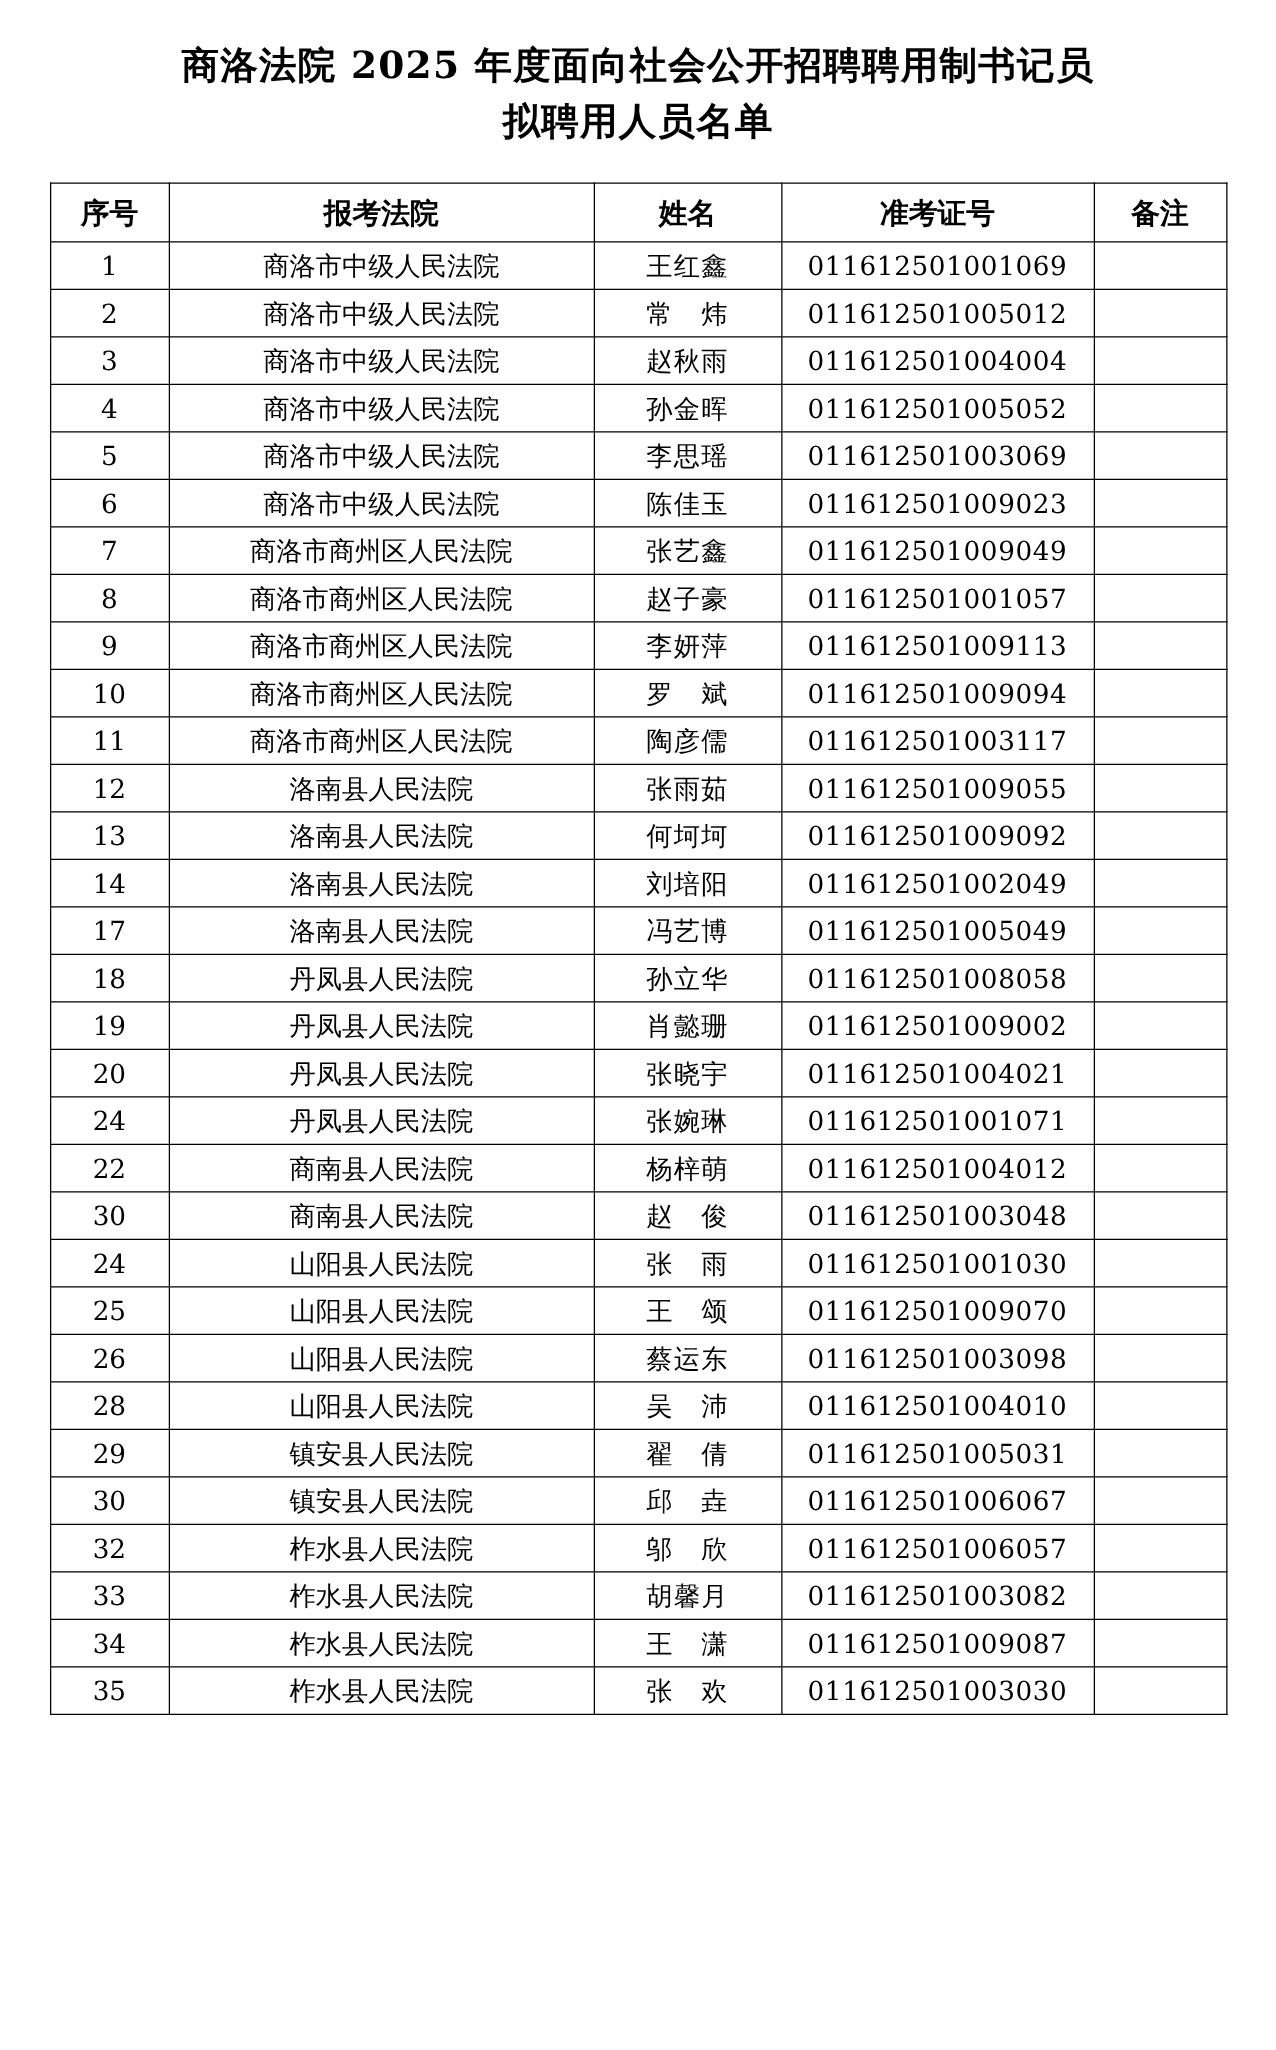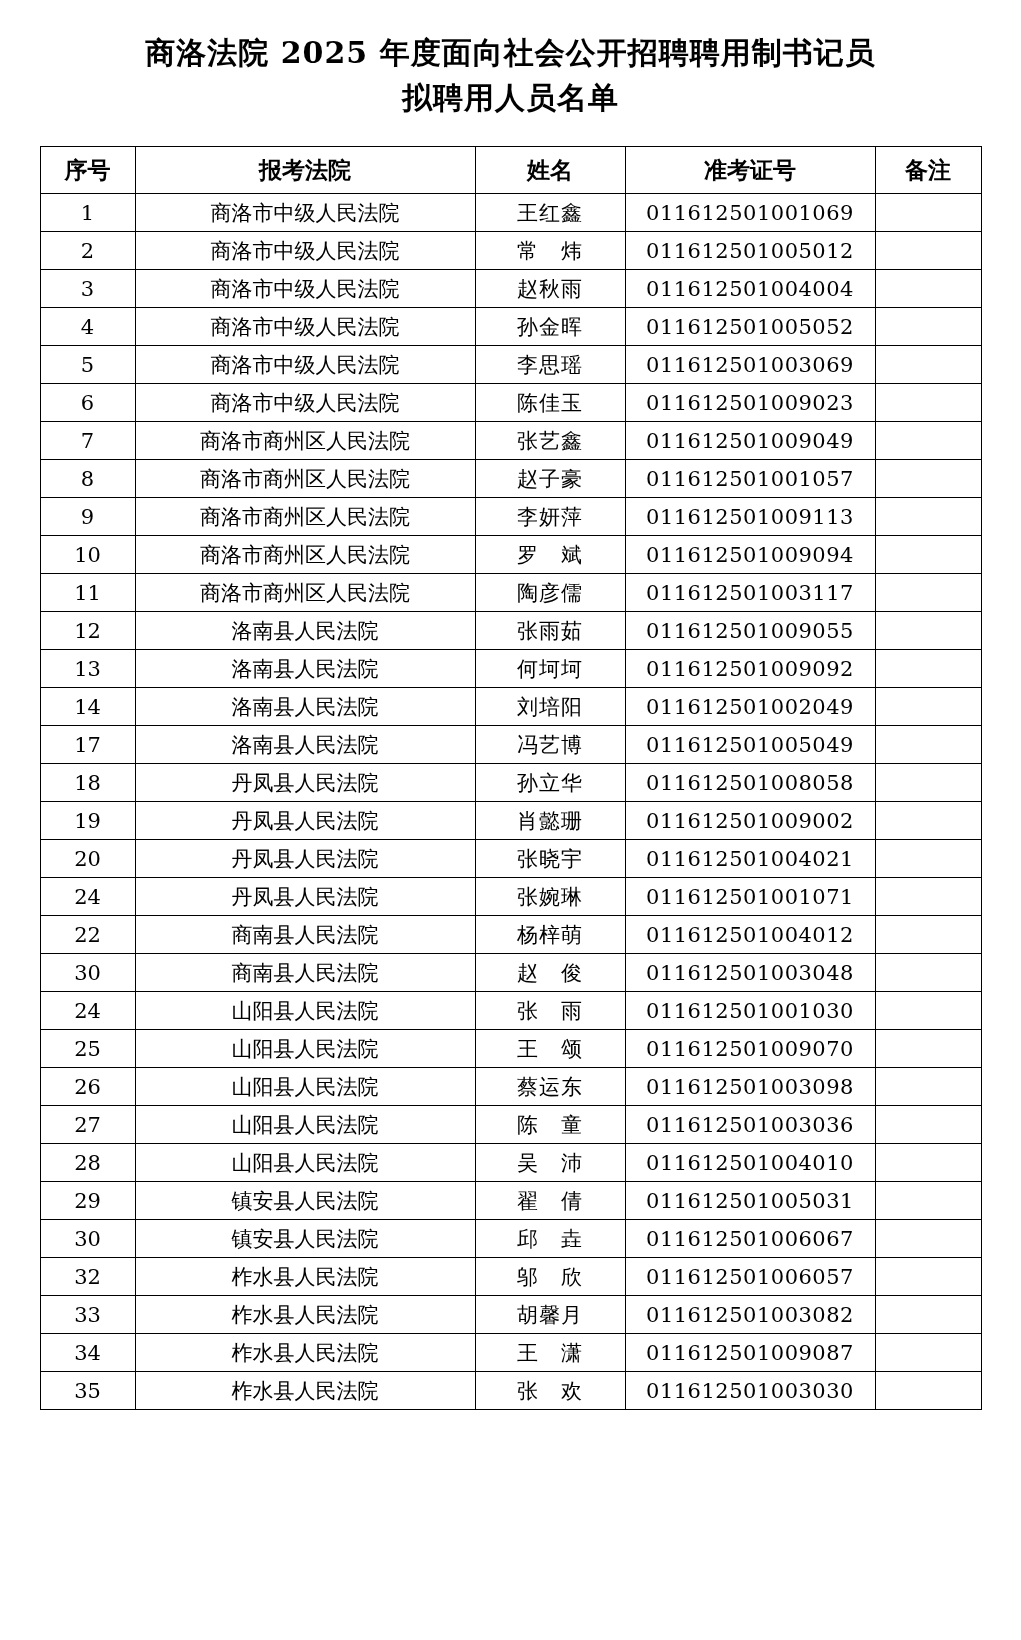--- a/index.html
+++ b/index.html
@@ -260,27 +260,20 @@
           <td class="note"></td>
         </tr>
         <tr>
           <td class="idx">26</td>
           <td class="court">山阳县人民法院</td>
           <td class="name">蔡运东</td>
           <td class="ticket">011612501003098</td>
           <td class="note"></td>
         </tr>
         <tr>
-          <td class="idx">27</td>
-          <td class="court">山阳县人民法院</td>
-          <td class="name">陈　童</td>
-          <td class="ticket">011612501003036</td>
-          <td class="note"></td>
-        </tr>
-        <tr>
           <td class="idx">28</td>
           <td class="court">山阳县人民法院</td>
           <td class="name">吴　沛</td>
           <td class="ticket">011612501004010</td>
           <td class="note"></td>
         </tr>
         <tr>
           <td class="idx">29</td>
           <td class="court">镇安县人民法院</td>
           <td class="name">翟　倩</td>

